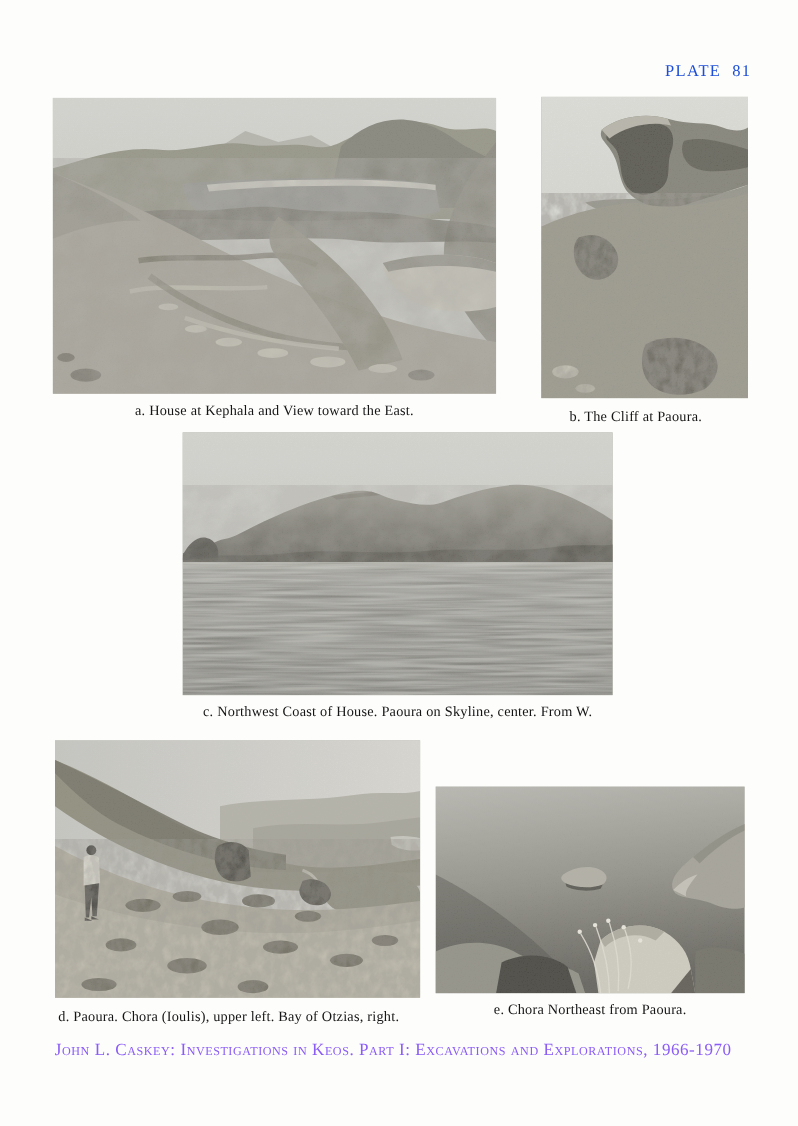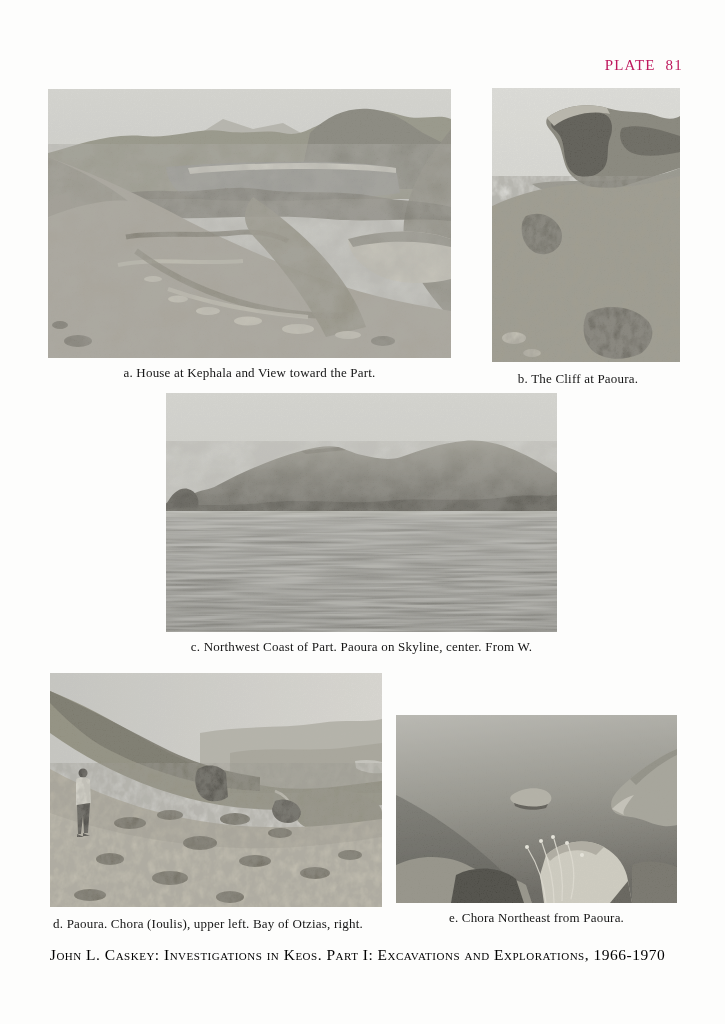--- a/index.html
+++ b/index.html
@@ -14,21 +14,21 @@
   }
   .plate-label {
     position: absolute;
     top: 57px;
     left: 0;
     width: 683px;
     text-align: right;
     font-size: 15px;
     letter-spacing: 1.2px;
     word-spacing: 5px;
-    color: #be185d;
+    color: #1d4ed8;
   }
   .fig { position: absolute; margin: 0; }
   .photo {
     background: #bdbdb6;
     overflow: hidden;
   }
   .photo svg { display: block; width: 100%; height: 100%; }
   .caption {
     margin-top: 7px;
     text-align: center;
@@ -51,21 +51,21 @@
   .fig-e .photo { width: 281px; height: 188px; }
   .footer-line {
     position: absolute;
     top: 946px;
     left: 0;
     width: 715px;
     text-align: center;
     font-variant: small-caps;
     font-size: 15.5px;
     letter-spacing: 0.5px;
-    color: #000000;
+    color: #8b5cf6;
     white-space: nowrap;
   }
   .defs-holder { position: absolute; width: 0; height: 0; overflow: hidden; }
 </style>
 </head>
 <body>
 
 <div class="page">
 
   <svg class="defs-holder" aria-hidden="true">
@@ -150,21 +150,21 @@
         </g>
         <g fill="#5e5b4f" opacity="0.8">
           <ellipse cx="30" cy="252" rx="14" ry="6"></ellipse>
             <ellipse cx="12" cy="236" rx="8" ry="4"></ellipse>
           <ellipse cx="335" cy="252" rx="12" ry="5"></ellipse>
         </g>
         <rect y="55" width="403" height="214" filter="url(#f-mottle)" opacity="0.5"></rect>
         <rect width="403" height="269" filter="url(#f-grain)" opacity="0.25"></rect>
       </svg>
     </div>
-    <figcaption class="caption">a. House at Kephala and View toward the Part.</figcaption>
+    <figcaption class="caption">a. House at Kephala and View toward the East.</figcaption>
   </figure>
 
   <figure class="fig fig-b">
     <div class="photo">
       <svg viewBox="0 0 188 274" preserveAspectRatio="none">
         <rect width="188" height="274" fill="url(#gSkyB)"></rect>
         <path d="M55,30 C70,18 95,14 115,20 C135,26 150,22 165,28 C178,33 185,30 188,28 L188,80 C170,86 150,92 132,98 C112,104 92,100 80,88 C70,78 72,62 64,50 C58,40 52,38 55,30 Z" fill="#7d7b6e"></path>
         <path d="M60,34 C75,24 95,20 112,26 C120,29 122,40 118,50 C114,60 118,72 112,80 C104,90 88,92 80,84 C70,74 74,58 68,48 C63,40 57,40 60,34 Z" fill="#4a483f"></path>
         <path d="M55,30 C70,18 95,14 115,20 L118,26 C100,22 78,26 62,38 Z" fill="#b9b6a8"></path>
         <path d="M130,40 C145,36 160,40 175,44 L188,48 L188,64 C170,68 150,70 138,64 C128,58 126,46 130,40 Z" fill="#5a584d"></path>
@@ -189,21 +189,21 @@
         <path d="M135,58 L172,54 L180,57 L140,61 Z" fill="#6f6d60" opacity="0.6"></path>
         <path d="M0,118 L0,114 C30,110 60,114 95,110 C140,105 180,112 220,108 C260,104 300,110 340,104 C360,101 378,104 391,102 L391,118 Z" fill="#47453c"></path>
         <path d="M0,112 C6,100 14,94 22,96 C30,98 34,106 32,114 L0,116 Z" fill="#3f3d35"></path>
         <rect y="118" width="391" height="121" fill="url(#gSeaC)"></rect>
         <path d="M0,118 L391,118 L391,124 L0,124 Z" fill="#a3a299" opacity="0.7"></path>
         <rect y="118" width="391" height="121" filter="url(#f-waves)" opacity="0.55"></rect>
         <rect y="48" width="391" height="70" filter="url(#f-mottle)" opacity="0.4"></rect>
         <rect width="391" height="239" filter="url(#f-grain)" opacity="0.22"></rect>
       </svg>
     </div>
-    <figcaption class="caption">c. Northwest Coast of Part. Paoura on Skyline, center. From W.</figcaption>
+    <figcaption class="caption">c. Northwest Coast of House. Paoura on Skyline, center. From W.</figcaption>
   </figure>
 
   <figure class="fig fig-d">
     <div class="photo">
       <svg viewBox="0 0 332 234" preserveAspectRatio="none">
         <rect width="332" height="234" fill="url(#gSkyD)"></rect>
         <path d="M150,60 C190,52 230,56 270,50 C295,46 315,50 332,46 L332,110 L150,110 Z" fill="#b4b2a7"></path>
         <path d="M180,80 C220,72 260,80 300,74 L332,70 L332,120 L180,120 Z" fill="#a5a396"></path>
         <path d="M305,88 C315,86 325,87 332,89 L332,100 C322,101 312,99 306,95 Z" fill="#c8c7be"></path>
         <path d="M0,18 C30,30 60,46 90,64 C130,88 170,104 210,112 C240,118 270,116 300,112 L332,108 L332,132 C280,138 220,140 170,132 C110,122 50,96 0,60 Z" fill="#85836f" opacity="0.9"></path>

